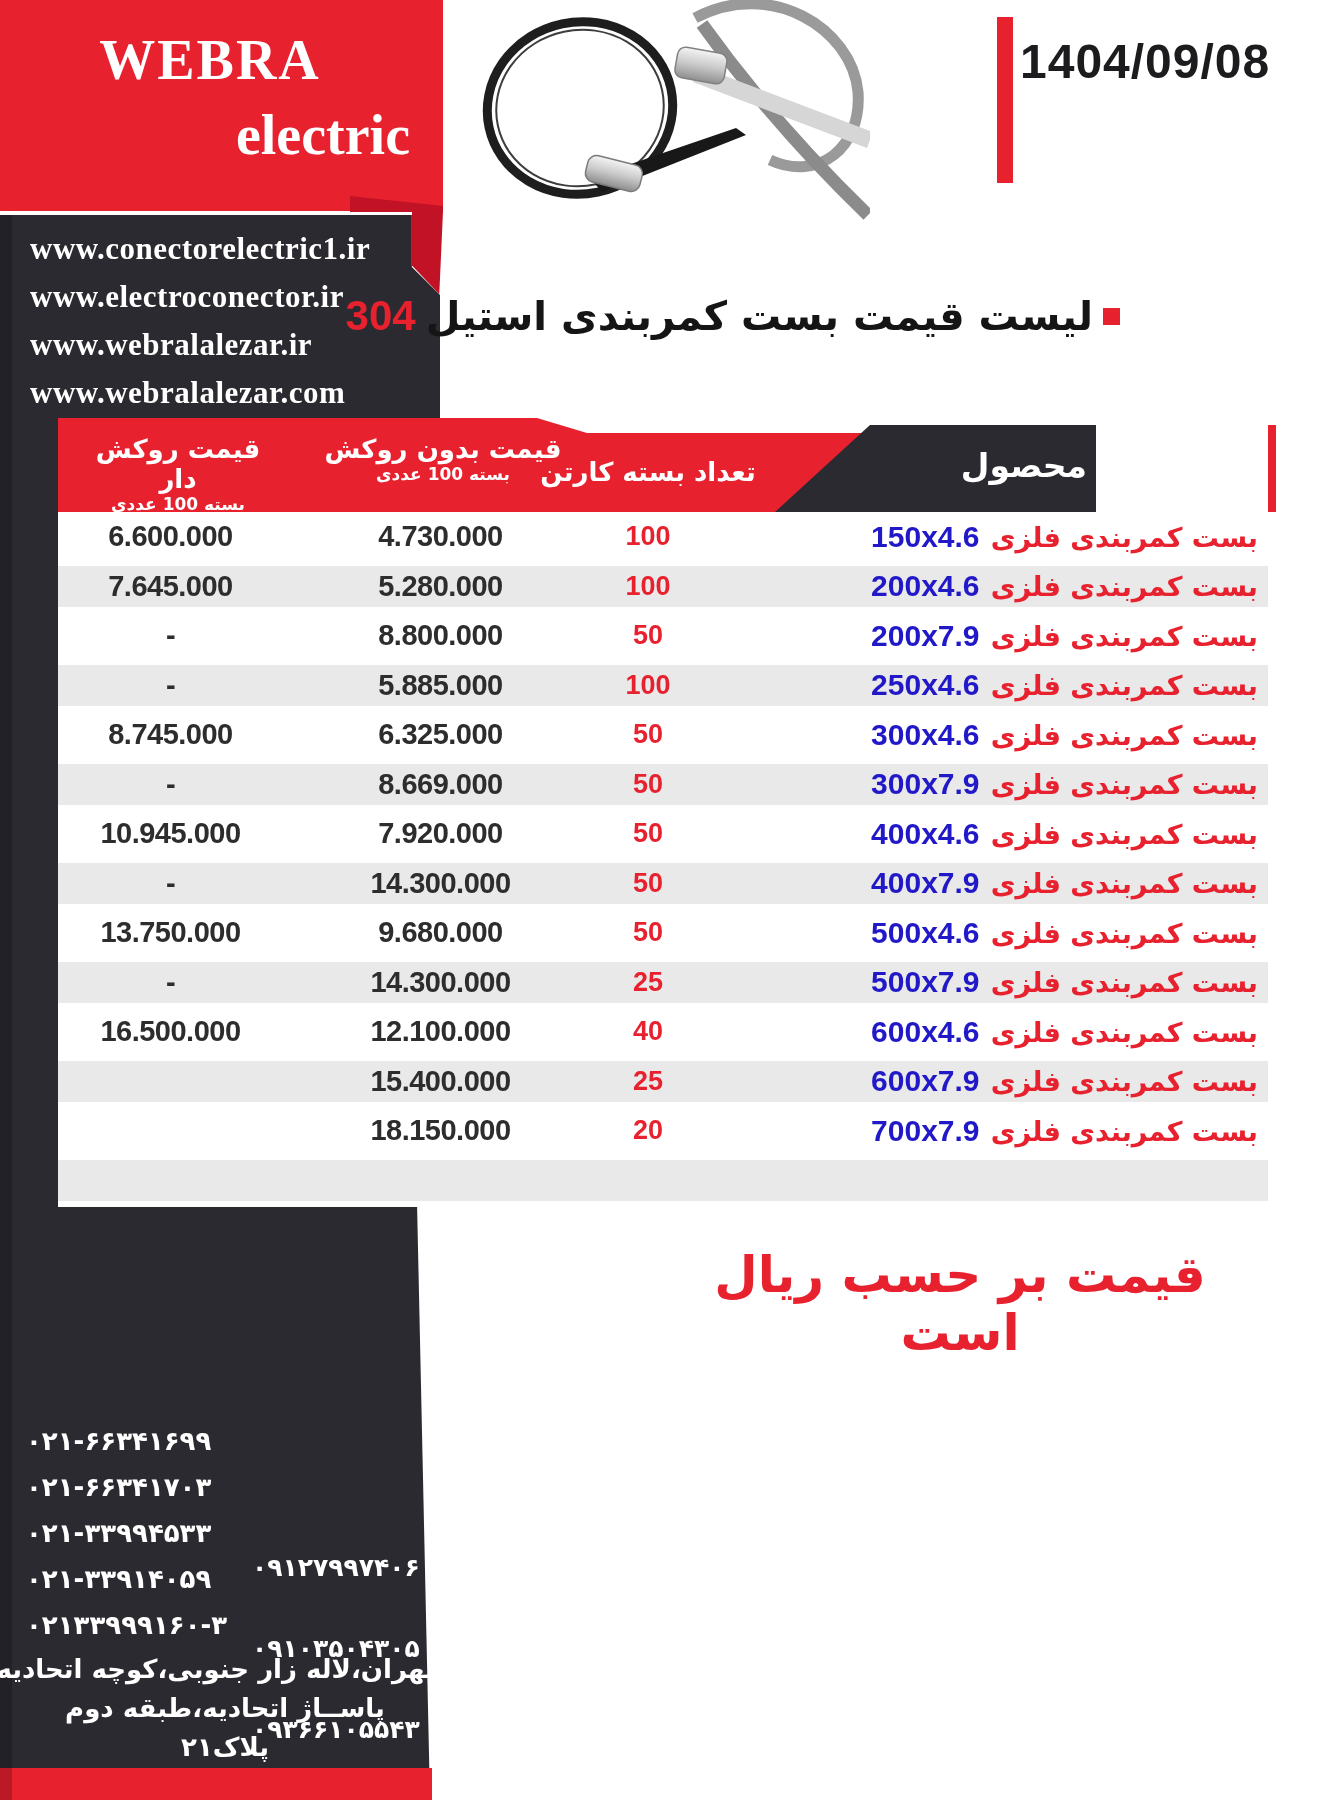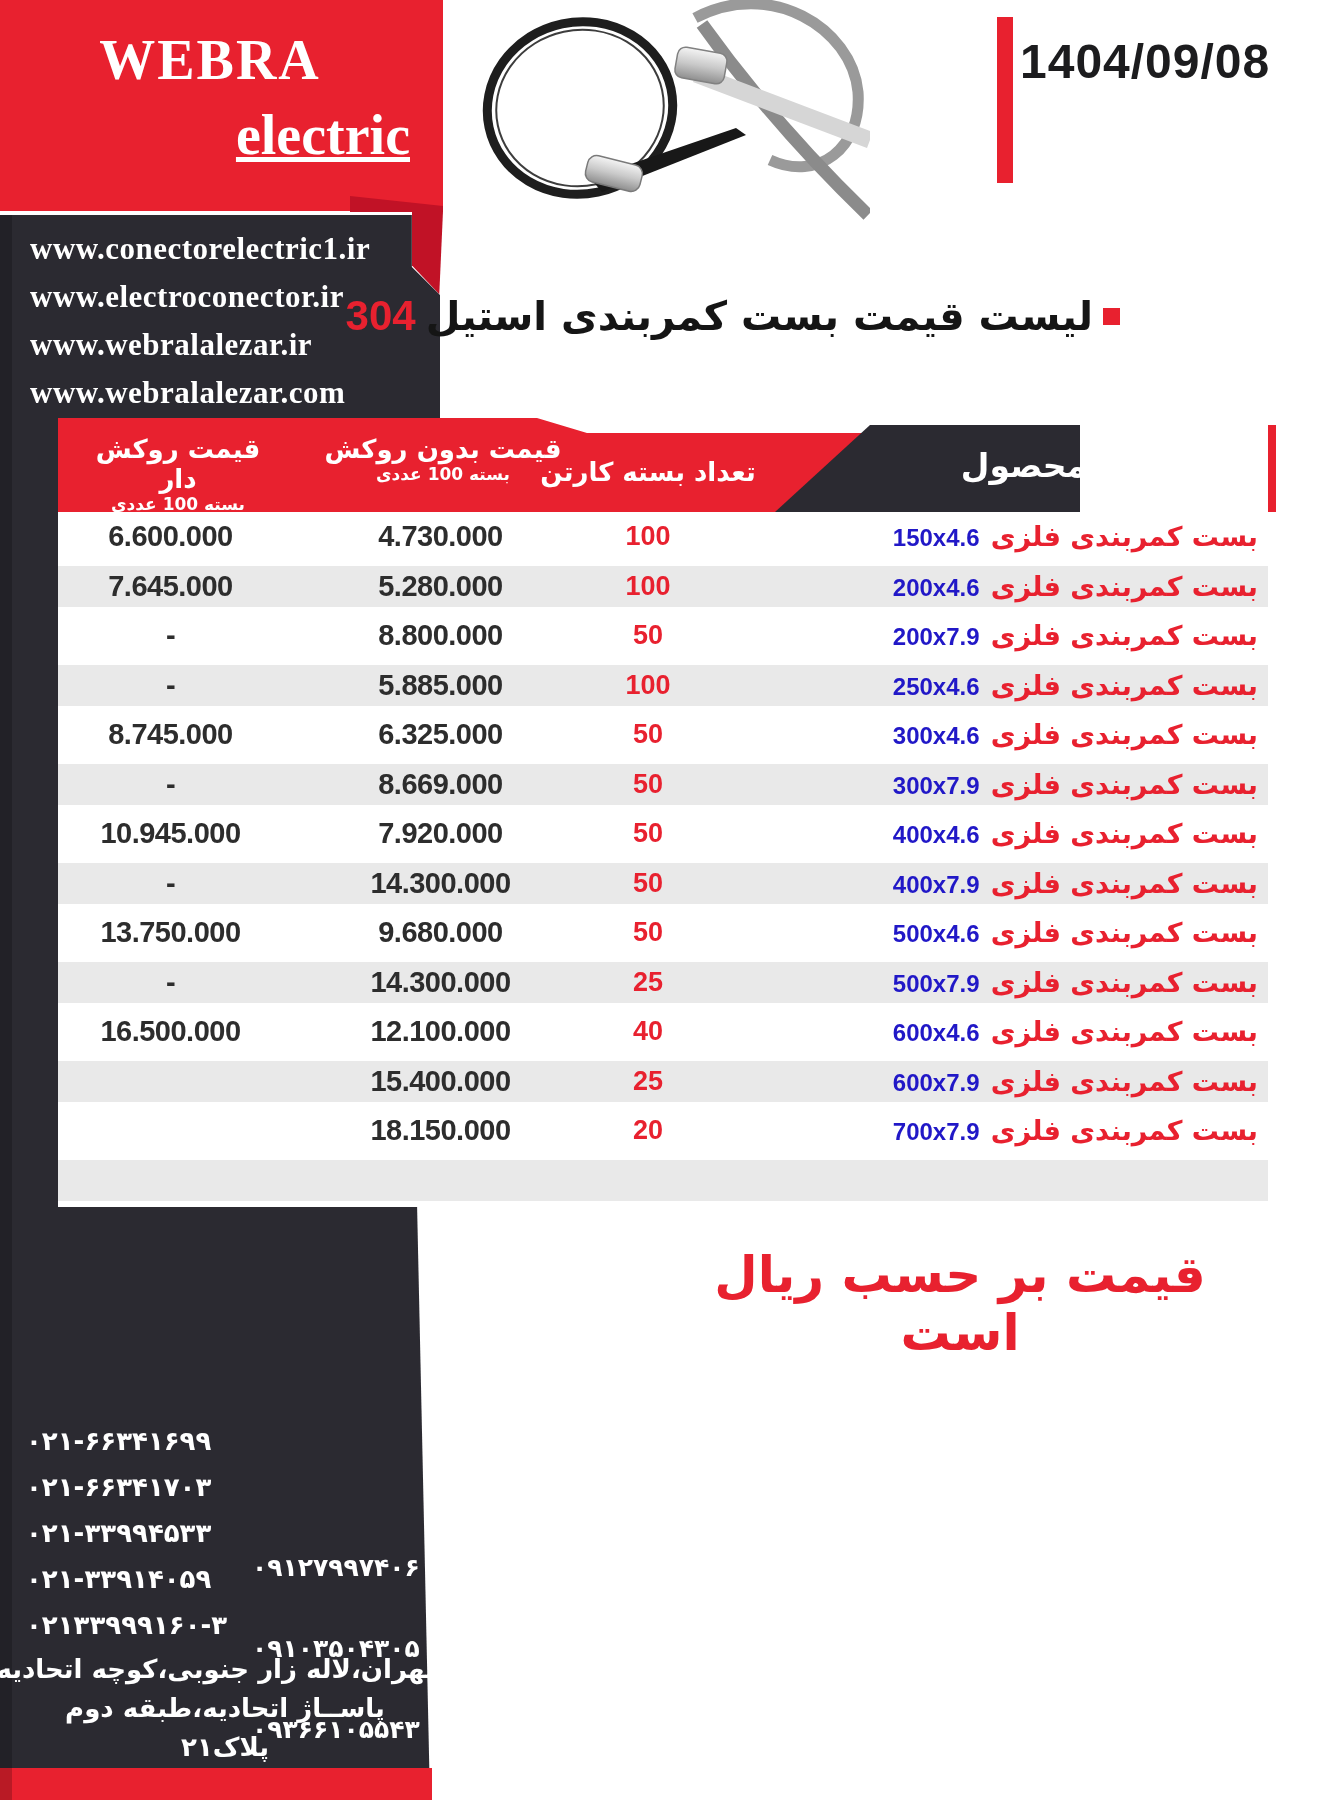--- a/index.html
+++ b/index.html
@@ -5,21 +5,21 @@
   html,body{margin:0;padding:0;background:#fff;}
   .page{position:relative;width:1323px;height:1800px;background:#fff;overflow:hidden;
         font-family:"DejaVu Sans",sans-serif;}
   .abs{position:absolute;}
 
   
   .brand-box{left:0;top:0;width:443px;height:211px;background:var(--red,#e8212f);}
   .brand-webra{left:40px;top:28px;width:340px;text-align:center;color:#fff;
     font-family:"Liberation Serif",serif;font-weight:bold;font-size:56px;letter-spacing:2px;}
   .brand-electric{left:110px;top:103px;width:300px;text-align:right;color:#fff;
-    font-family:"Liberation Serif",serif;font-weight:bold;font-size:56px;text-decoration:underline;}
+    font-family:"Liberation Serif",serif;font-weight:bold;font-size:56px;}
   .fold-band{left:350px;top:192px;width:93px;height:20px;background:var(--red-dark,#c11226);
     clip-path:polygon(0 20%,100% 70%,100% 100%,0 100%);}
   .corner-wedge{left:412px;top:211px;width:31px;height:85px;background:var(--red-dark,#c11226);
     clip-path:polygon(0 0,100% 0,88% 98%,0 64%);}
 
   
   .sites-box{left:0;top:215px;width:440px;height:208px;background:var(--dark,#2b2a31);
     clip-path:polygon(0 0,93.6% 0,93.6% 25%,100% 38.5%,100% 100%,0 100%);}
   .sites{padding:10px 0 0 30px;}
   .site-line{color:#fff;font-family:"Liberation Serif",serif;font-weight:bold;
@@ -39,21 +39,21 @@
 
   
   .title-row{right:203px;top:286px;height:60px;display:flex;direction:rtl;
     align-items:center;gap:10px;white-space:nowrap;}
   .title-bullet{width:17px;height:17px;background:var(--red,#e8212f);flex:0 0 auto;}
   .title-text{color:#151515;font-weight:bold;font-size:40px;}
   .title-num{color:var(--red,#e8212f);font-weight:bold;font-size:42px;
     font-family:"Liberation Sans",sans-serif;}
 
   
-  .thead{left:58px;top:418px;width:1022px;height:94px;}
+  .thead{left:58px;top:418px;width:1022px;height:94px;padding-left:16px;}
   .hdr-red{position:absolute;inset:0;background:var(--red,#e8212f);
     clip-path:polygon(0px 0px,479px 0px,529px 15px,822px 15px,720px 94px,0px 94px);}
   .hdr-dark{position:absolute;inset:0;background:var(--dark,#2b2a31);
     clip-path:polygon(812px 7px,1210px 7px,1210px 94px,717px 94px);}
   .hdr-accent{position:absolute;left:1210px;top:7px;width:8px;height:87px;background:var(--red,#e8212f);}
   .h-col{position:absolute;text-align:center;color:#fff;direction:rtl;}
   .h-title{font-weight:bold;font-size:26px;line-height:30px;}
   .h-sub{font-weight:bold;font-size:17px;line-height:20px;margin-top:0;}
   .h-coated{left:15px;top:16px;width:210px;}
   .h-uncoated{left:265px;top:16px;width:240px;}
@@ -66,21 +66,21 @@
   .tbody{left:58px;top:512px;width:1210px;}
   .t-row{height:49.5px;display:grid;grid-template-columns:225px 315px 100px 1fr;
     align-items:center;box-sizing:border-box;}
   .t-row.alt{background:#e9e9e9;border-top:4px solid #fff;border-bottom:4px solid #fff;}
   .c-coated,.c-uncoated{font-family:"Liberation Sans",sans-serif;font-weight:bold;
     font-size:29px;color:#2d2d2d;text-align:center;letter-spacing:-.5px;}
   .c-qty{font-family:"Liberation Sans",sans-serif;font-weight:bold;font-size:27px;
     color:var(--red,#e8212f);text-align:center;}
   .c-product{direction:rtl;text-align:start;padding-right:10px;white-space:nowrap;}
   .p-name{color:var(--red,#e8212f);font-weight:bold;font-size:27px;}
-  .p-size{color:var(--blue,#2118c7);font-weight:bold;font-size:24px;
+  .p-size{color:var(--blue,#2118c7);font-weight:bold;font-size:30px;
     font-family:"Liberation Sans",sans-serif;margin-right:6px;margin-top:47px;}
   .empty-stripe{left:58px;top:1155.5px;width:1210px;height:49.5px;background:#e9e9e9;
     border-top:4px solid #fff;border-bottom:4px solid #fff;box-sizing:border-box;}
 
   
   .note-text{left:660px;top:1246px;width:600px;text-align:center;direction:rtl;
     color:var(--red,#e8212f);font-weight:bold;font-size:50px;}
 
   
   .landlines{left:26px;top:1418px;}

